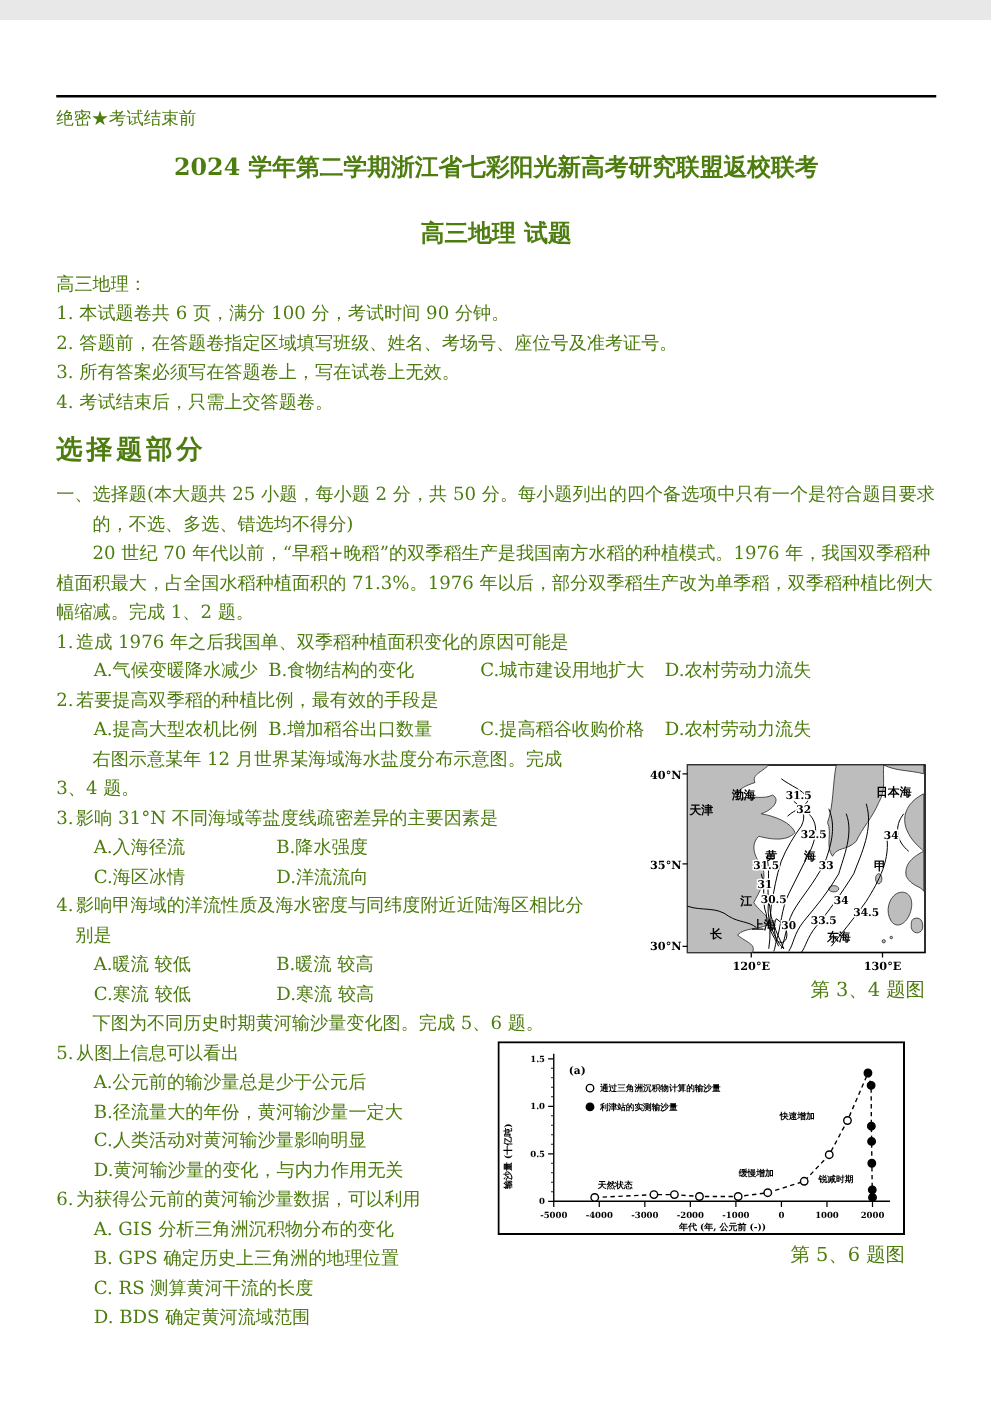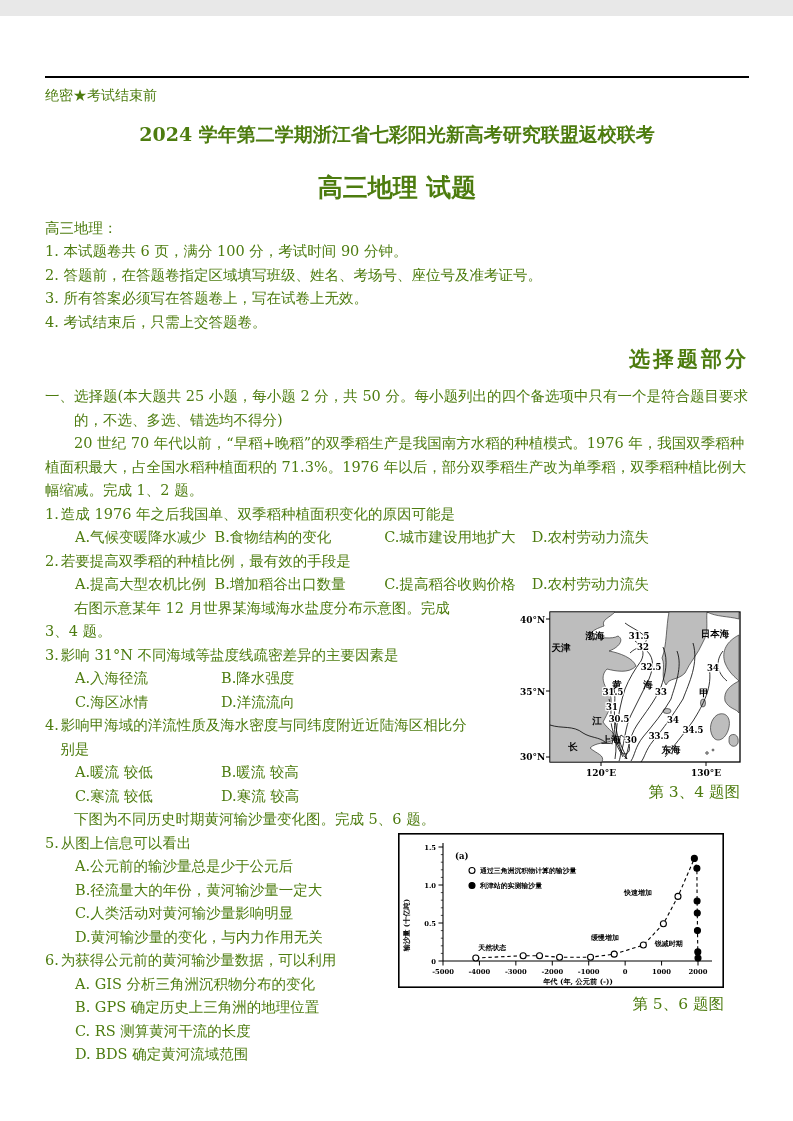--- a/index.html
+++ b/index.html
@@ -3,23 +3,23 @@
 <meta charset="utf-8">
 <style>
   html,body{margin:0;padding:0;background:#e8e8e8;}
   .page{position:relative;width:793px;height:1121px;background:#ffffff;margin:16px auto;
         font-family:"DejaVu Serif","Liberation Serif",serif;color:#4d7c0f;
         font-size:14.5px;line-height:23.5px;overflow:hidden;}
   .flow{position:absolute;left:45px;top:60px;width:704px;}
   .toprule{border-top:2.2px solid #000;height:0;}
   .secret{font-size:14px;margin-top:6px;}
   .title{text-align:center;font-weight:bold;font-size:19px;line-height:27px;margin-top:13px;}
-  .subtitle{text-align:center;font-weight:bold;font-size:25px;line-height:27px;margin-top:26px;}
+  .subtitle{text-align:center;font-weight:bold;font-size:19px;line-height:27px;margin-top:26px;}
   .notice{margin-top:16px;}
-  .section-title{text-align:right;font-size:21px;font-weight:bold;line-height:30px;margin-top:10px;letter-spacing:3px;}
+  .section-title{text-align:left;font-size:21px;font-weight:bold;line-height:30px;margin-top:10px;letter-spacing:3px;}
   .instr{margin-top:11px;padding-left:2em;text-indent:-2em;}
   .passage{text-indent:2em;}
   .q{padding-left:1.05em;text-indent:-1.05em;}
   .qnum{margin-right:2px;}
   .optrow4{padding-left:30px;white-space:nowrap;}
   .optrow4 .opt{display:inline-block;}
   .optrow4 .opt:nth-child(1){width:135px;}
   .optrow4 .opt:nth-child(2){width:165px;}
   .optrow4 .opt:nth-child(3){width:143px;}
   .optgrid{padding-left:30px;}

